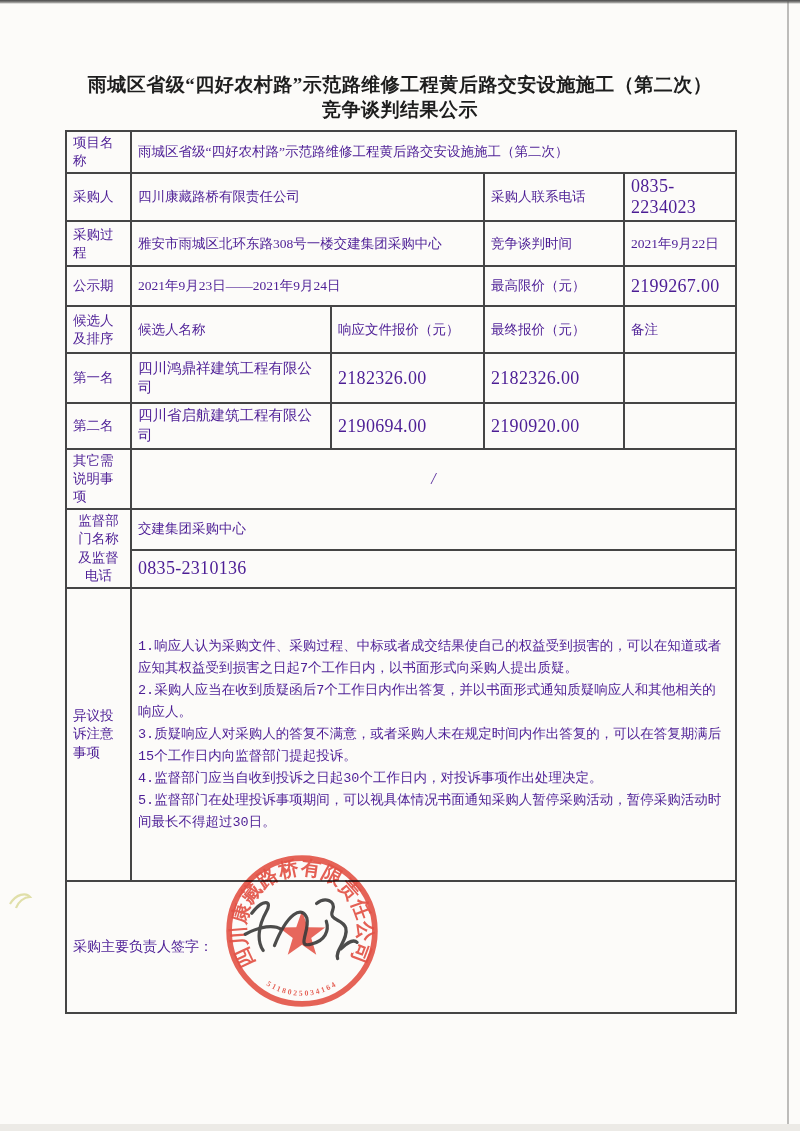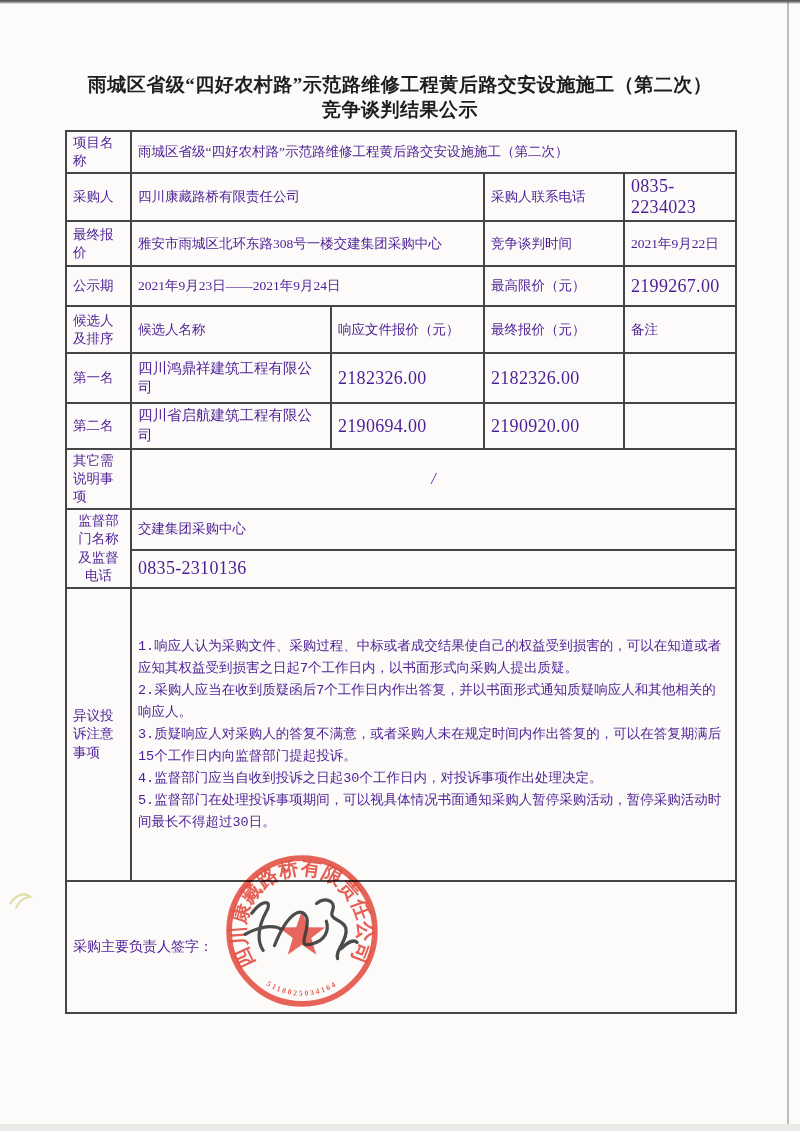--- a/index.html
+++ b/index.html
@@ -107,21 +107,21 @@
     </tr>
 
     <tr style="height:45px">
       <td class="lbl">采购人</td>
       <td class="l" colspan="2">四川康藏路桥有限责任公司</td>
       <td class="c">采购人联系电话</td>
       <td class="c price">0835-2234023</td>
     </tr>
 
     <tr style="height:45px">
-      <td class="lbl">最终报价</td>
+      <td class="lbl">采购过程</td>
       <td class="l" colspan="2">雅安市雨城区北环东路308号一楼交建集团采购中心</td>
       <td class="c">竞争谈判时间</td>
       <td class="c">2021年9月22日</td>
     </tr>
 
     <tr style="height:40px">
       <td class="lbl">公示期</td>
       <td class="c" colspan="2">2021年9月23日——2021年9月24日</td>
       <td class="c">最高限价（元）</td>
       <td class="c price">2199267.00</td>

